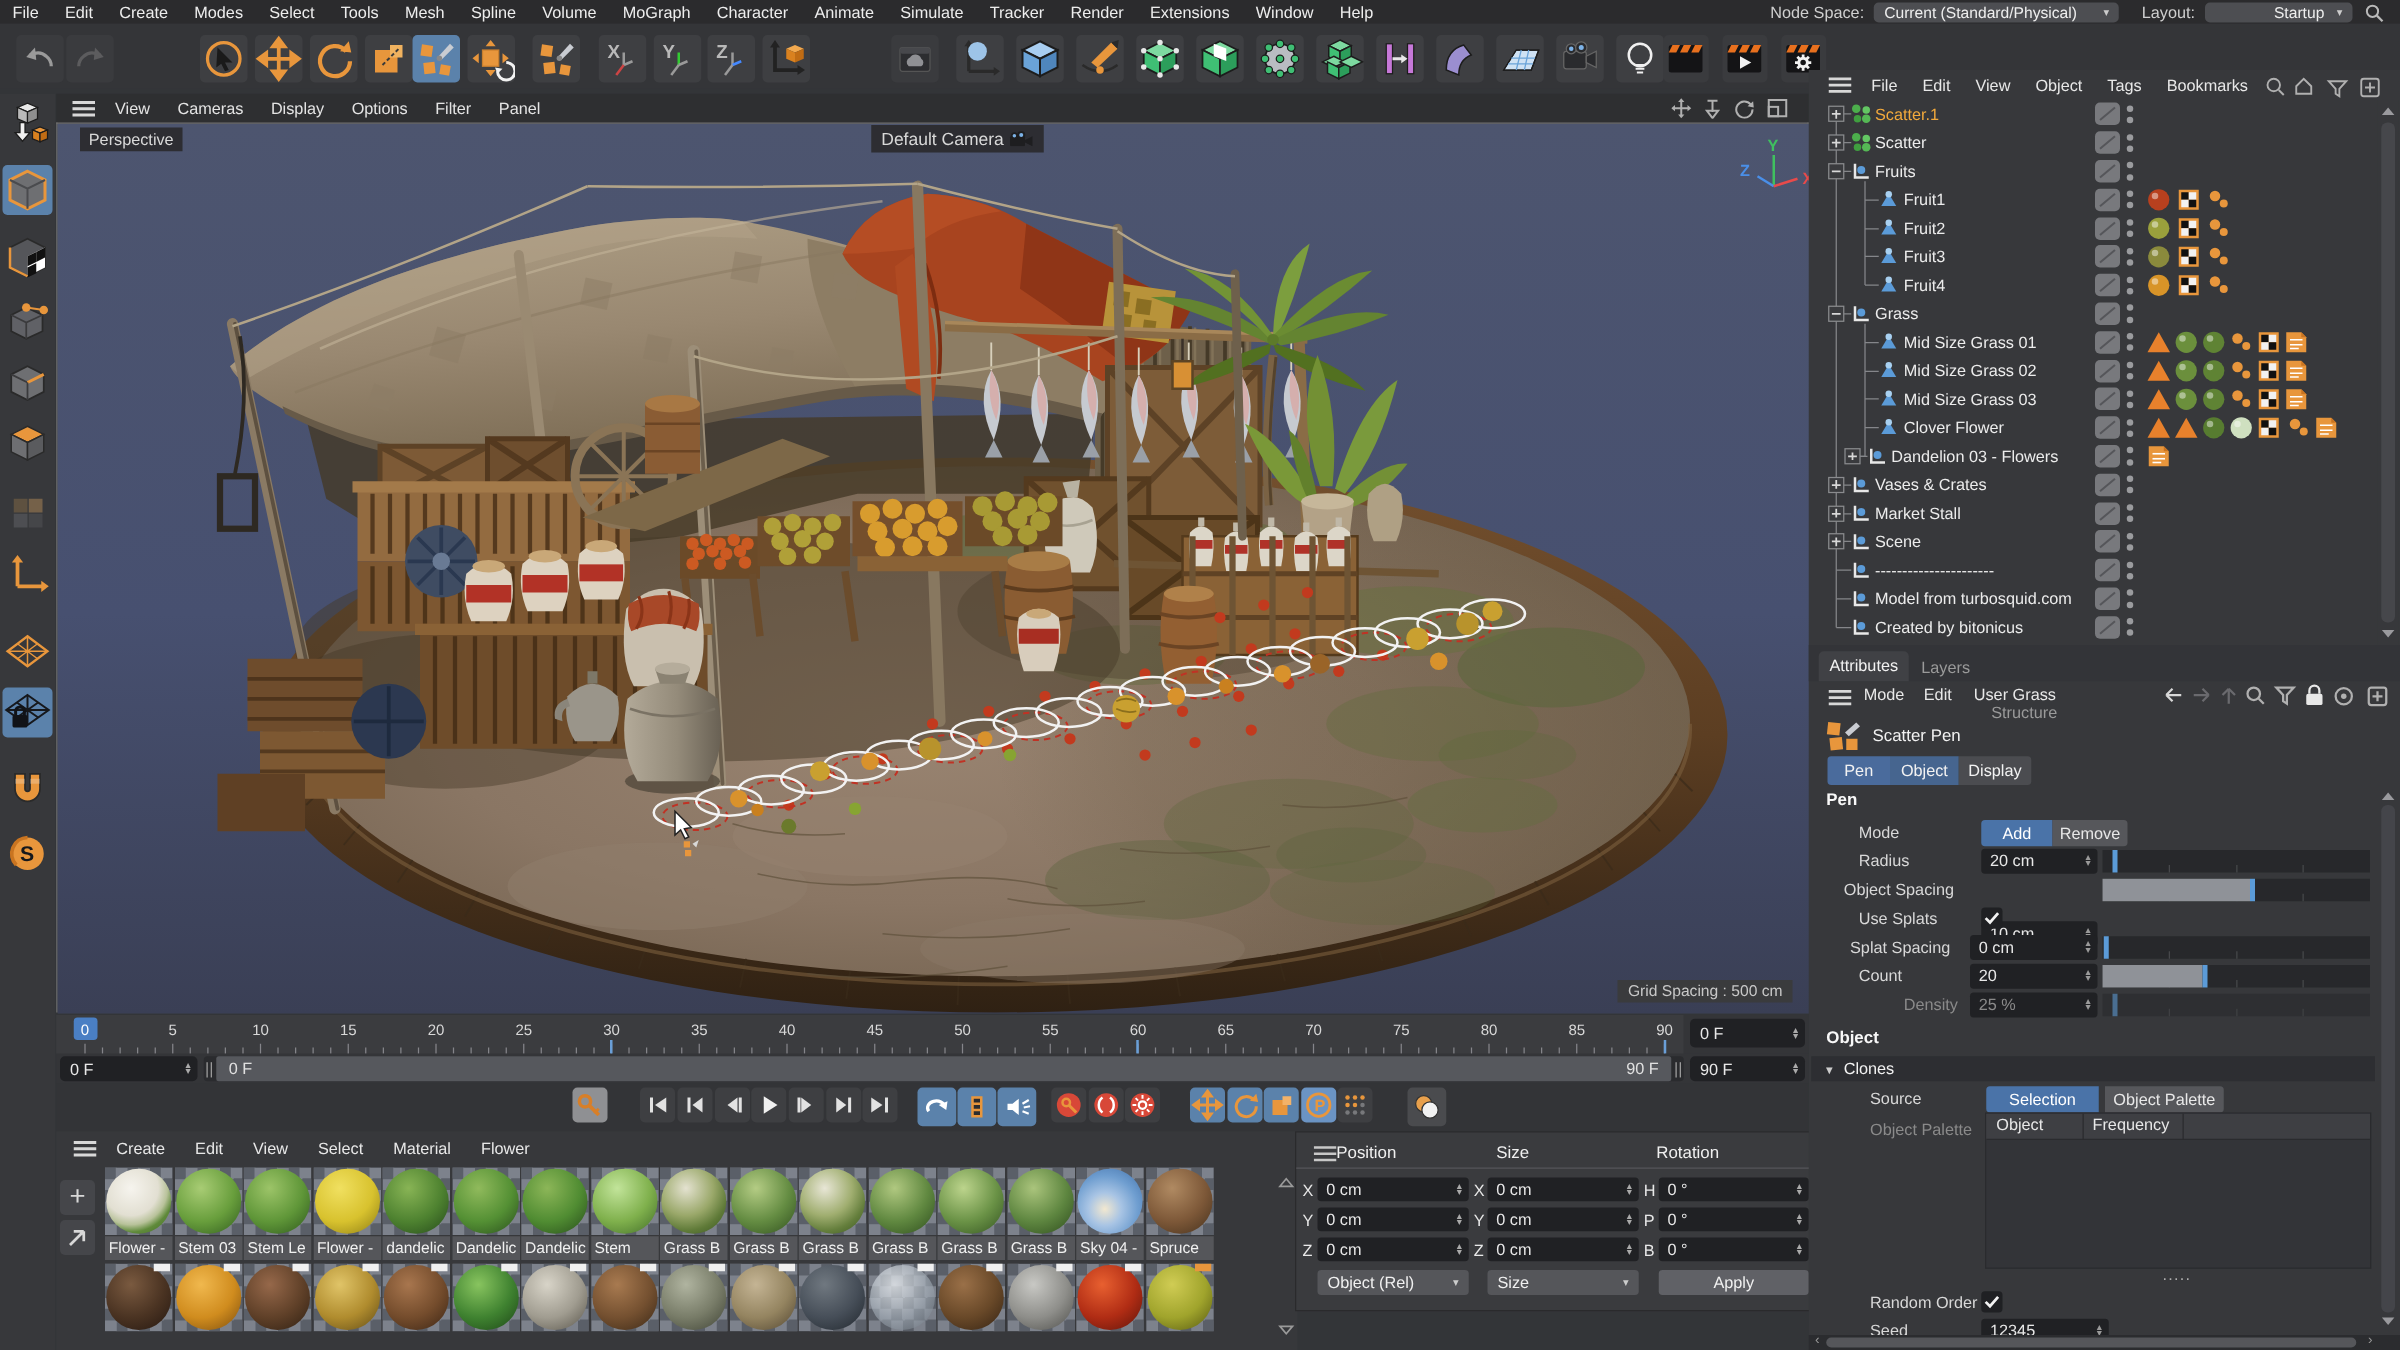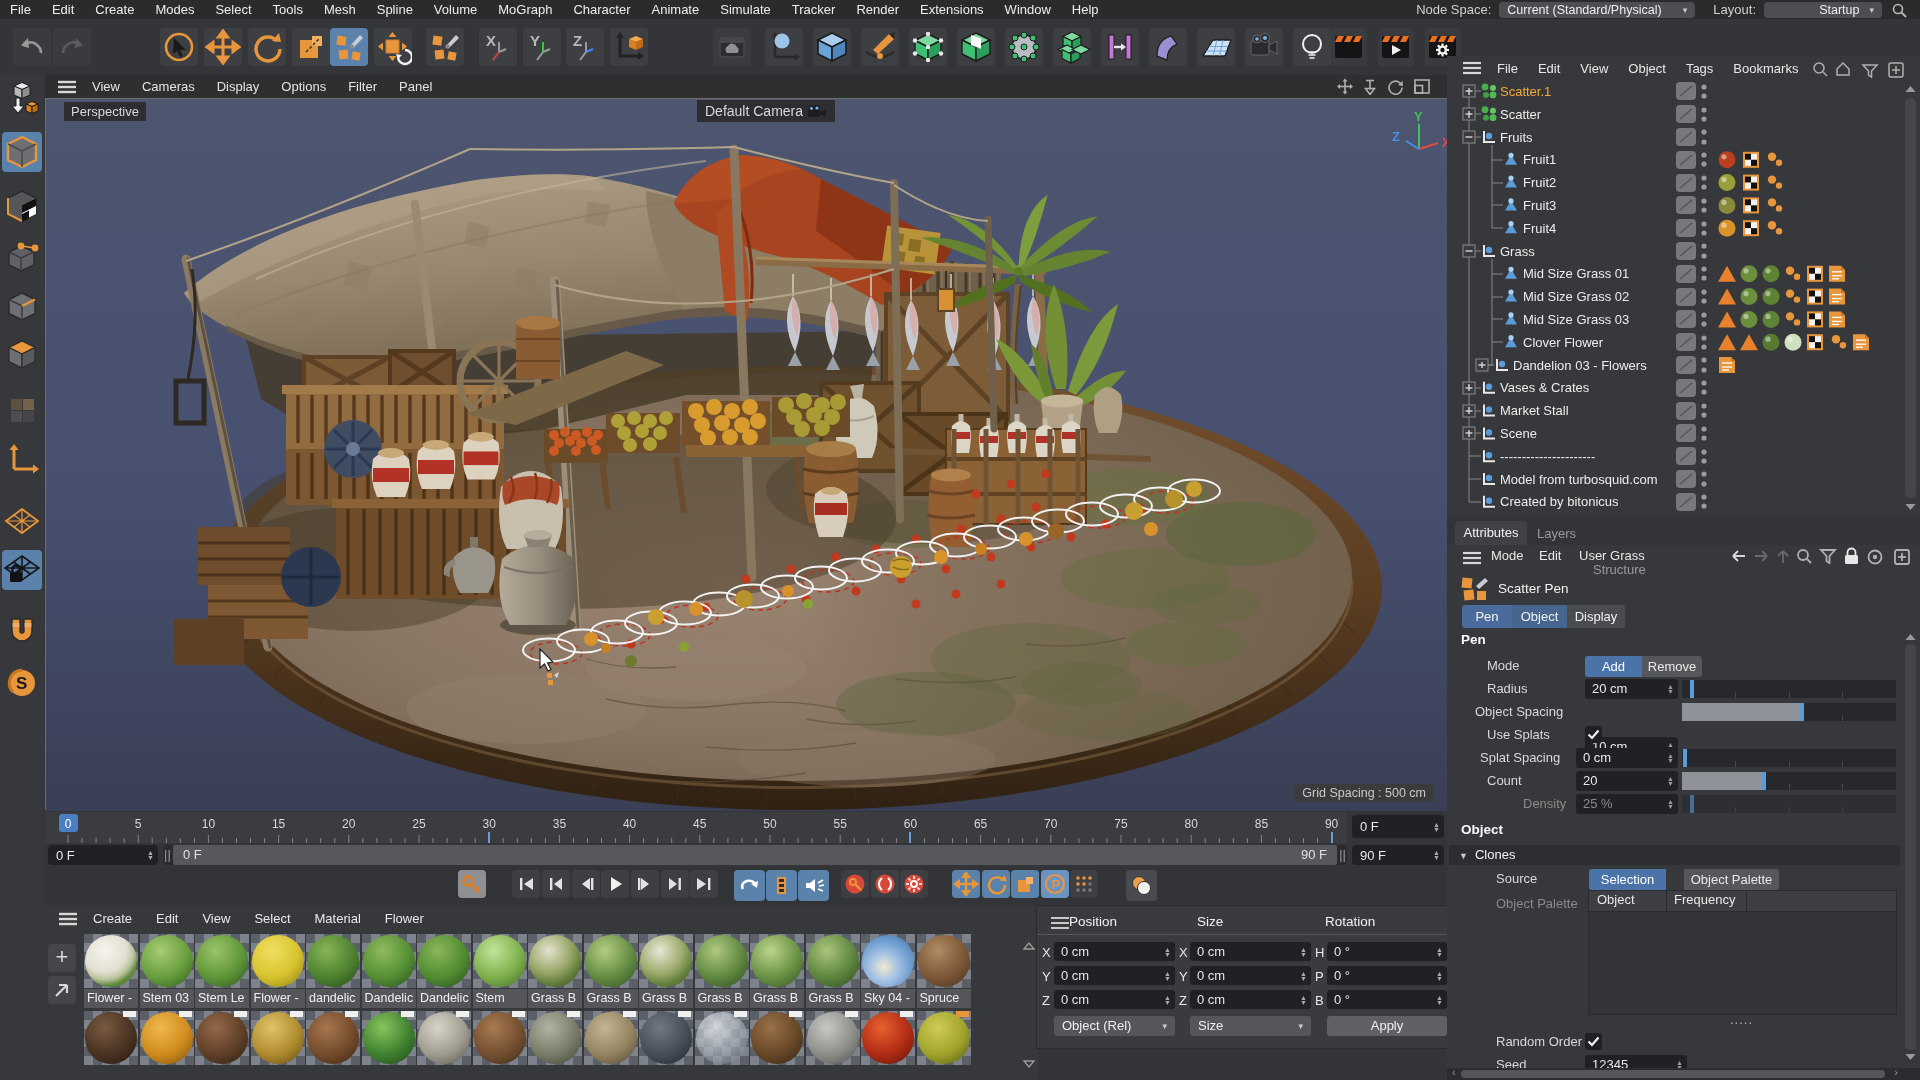--- a/index.html
+++ b/index.html
@@ -1902,21 +1902,21 @@
         <div style="position:absolute; left:129px; top:278px; width:102px; height:20px; background:#202124; border-radius:3px; color:#8a8a8a; line-height:20px; padding-left:7px;">25 %<span style="position:absolute; right:4px; top:0; height:100%; display:flex; flex-direction:column; justify-content:center; color:#9a9a9a; font-size:7px; line-height:5px;">▲<br>▼</span></div>
         <div style="position:absolute; left:235px; top:279px; width:214px; height:18px; background:#27282b; opacity:.55;">
           <div style="position:absolute; left:53px; bottom:0; width:1px; height:6px; background:#47484b;"></div>
           <div style="position:absolute; left:107px; bottom:0; width:1px; height:6px; background:#47484b;"></div>
           <div style="position:absolute; left:160px; bottom:0; width:1px; height:6px; background:#47484b;"></div>
           <div style="position:absolute; left:8px; top:0; width:4px; height:18px; background:#5b9bd8;"></div>
         </div>
         <span style="position:absolute; left:14px; top:306px; font-weight:bold; font-size:13.5px; color:#f8f8f8;">Object</span>
         <div style="position:absolute; left:2px; top:329px; width:451px; height:20px; background:#2d2e32; color:#f2f2f2; line-height:20px;"><span style="margin-left:10px; font-size:9px; color:#ccc;">▼</span><span style="margin-left:7px;">Clones</span></div>
         <span style="position:absolute; left:49px; top:355px; color:#d8d8d8;">Source</span>
-        <div style="position:absolute; left:142px; top:353px; width:77px; height:21px; background:#4a73a8; color:#fff; text-align:center; line-height:21px; border-radius:3px 0 0 3px;">Selection</div>
+        <div style="position:absolute; left:142px; top:353px; width:90px; height:21px; background:#4a73a8; color:#fff; text-align:center; line-height:21px; border-radius:3px 0 0 3px;">Selection</div>
         <div style="position:absolute; left:237px; top:353px; width:95px; height:21px; background:#56575b; color:#e8e8e8; text-align:center; line-height:21px; border-radius:0 3px 3px 0;">Object Palette</div>
         <span style="position:absolute; left:49px; top:380px; color:#8a8a8a;">Object Palette</span>
         <div style="position:absolute; left:141px; top:374px; width:309px; height:125px; background:#333438; border:1px solid #2a2b2e;">
           <div style="position:absolute; left:0; top:0; width:307px; height:21px; background:#3e3f43; border-bottom:1px solid #2a2b2e;">
             <span style="position:absolute; left:8px; top:1px; color:#e8e8e8;">Object</span>
             <span style="position:absolute; left:85px; top:1px; color:#e8e8e8;">Frequency</span>
             <div style="position:absolute; left:77px; top:0; width:1px; height:21px; background:#2a2b2e;"></div>
             <div style="position:absolute; left:157px; top:0; width:1px; height:21px; background:#2a2b2e;"></div>
           </div>
         </div>

